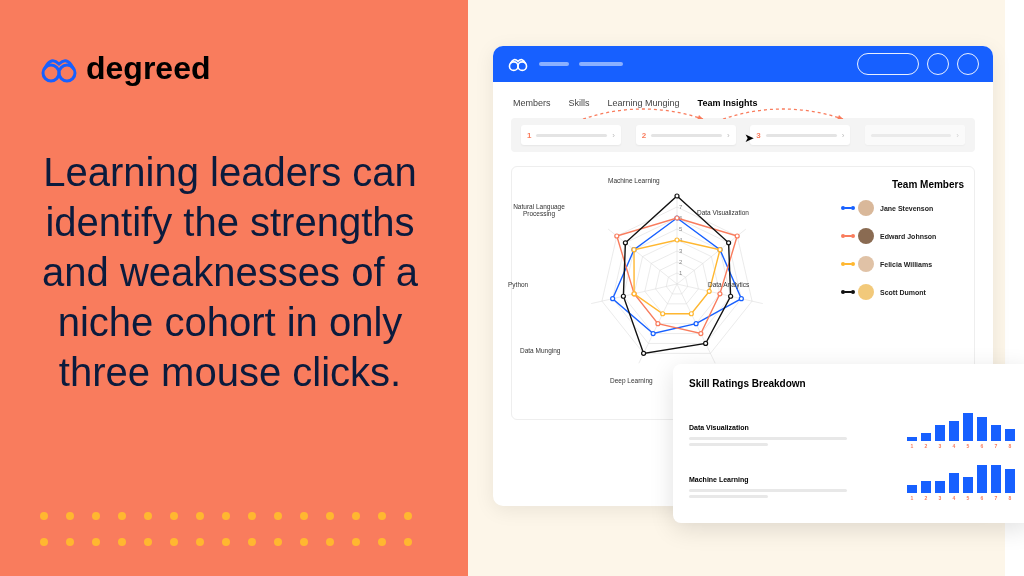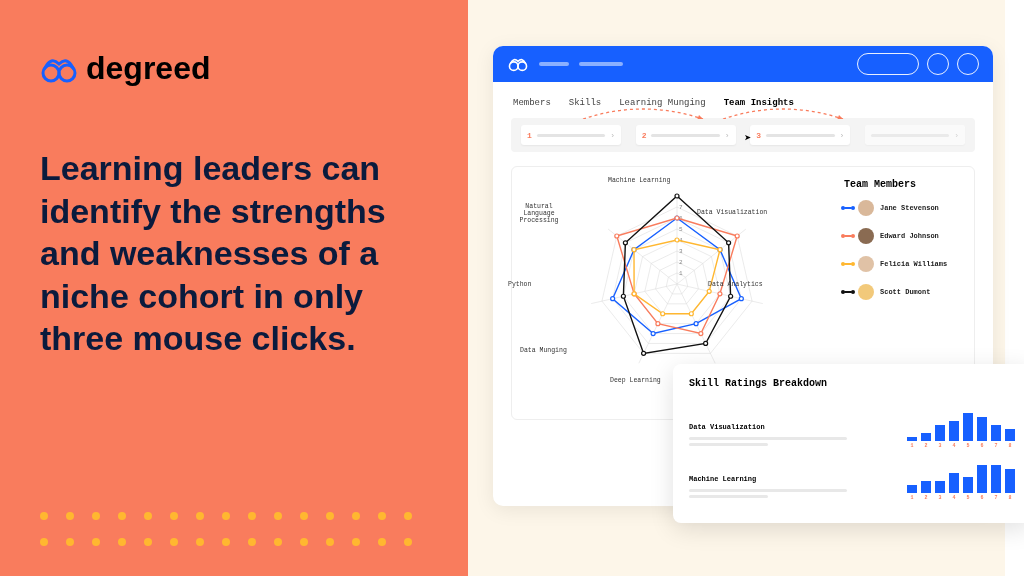--- a/index.html
+++ b/index.html
@@ -23,44 +23,44 @@
   gap: 8px;
   margin-bottom: 60px;
 }
 .logo-icon svg { display: block; }
 .logo-text {
   font-size: 32px;
   font-weight: 700;
   color: #000000;
 }
 .headline {
-  font-size: 34px;
-  font-weight: 700;
+  font-size: 40px;
+  font-weight: 400;
   line-height: 1.25;
   color: #0b1b3d;
   max-width: 380px;
+  text-align: center;
 }
 .dot-grid {
   position: absolute;
   bottom: 30px;
   left: 40px;
   display: grid;
   grid-template-columns: repeat(15, 8px);
   gap: 18px 18px;
 }
 .dot-grid span {
   width: 8px; height: 8px; border-radius: 50%;
   background: #ffb730;
 }
 .right-panel {
   width: 537px;
   height: 576px;
   background: #fdf6e9;
   position: relative;
-  font-family: Liberation Mono, monospace;
 }
 .app-window {
   position: absolute;
   top: 46px;
   left: 25px;
   width: 500px;
   height: 460px;
   background: #fff;
   border-radius: 10px;
   box-shadow: 0 4px 20px rgba(0,0,0,0.08);
@@ -173,20 +173,21 @@
 .radar-wrap svg { display: block; margin: 0 auto; }
 .radar-label {
   position: absolute;
   font-size: 6.5px;
   color: #333;
   text-align: center;
   line-height: 1.1;
 }
 .team-panel {
   width: 120px;
+  text-align: right;
 }
 .team-title {
   font-size: 10px;
   font-weight: 700;
   margin-bottom: 10px;
 }
 .team-member {
   display: flex;
   align-items: center;
   gap: 6px;

